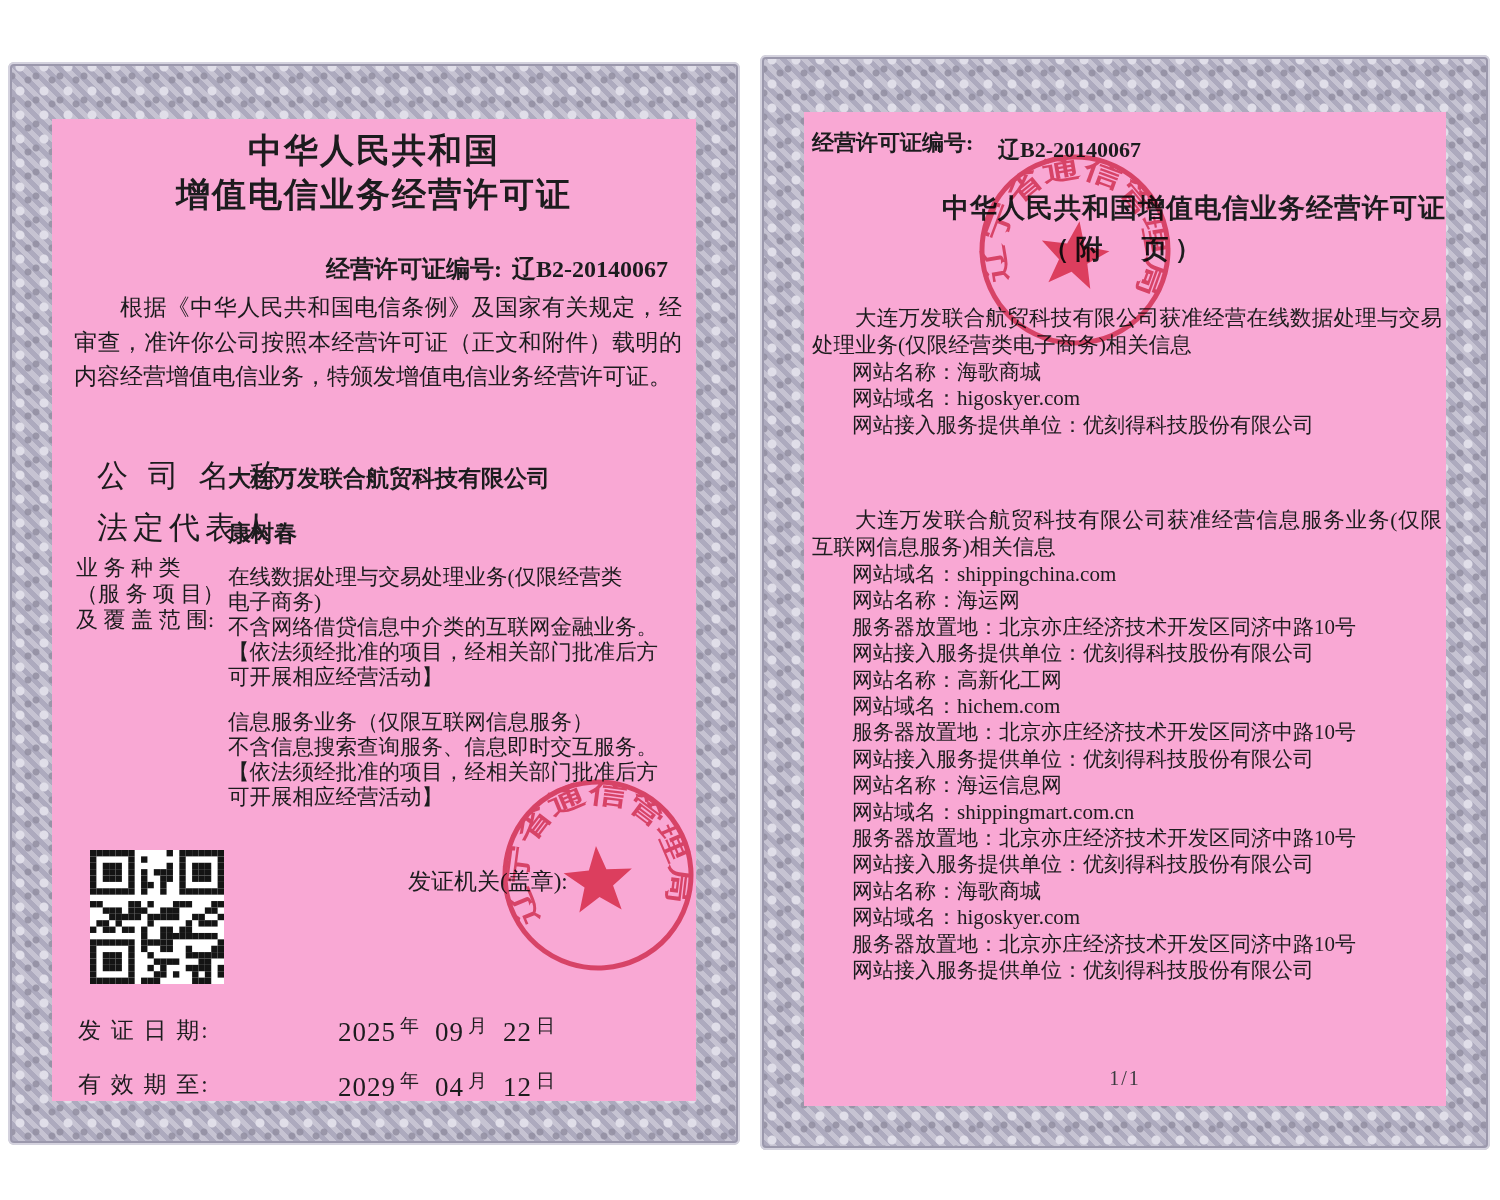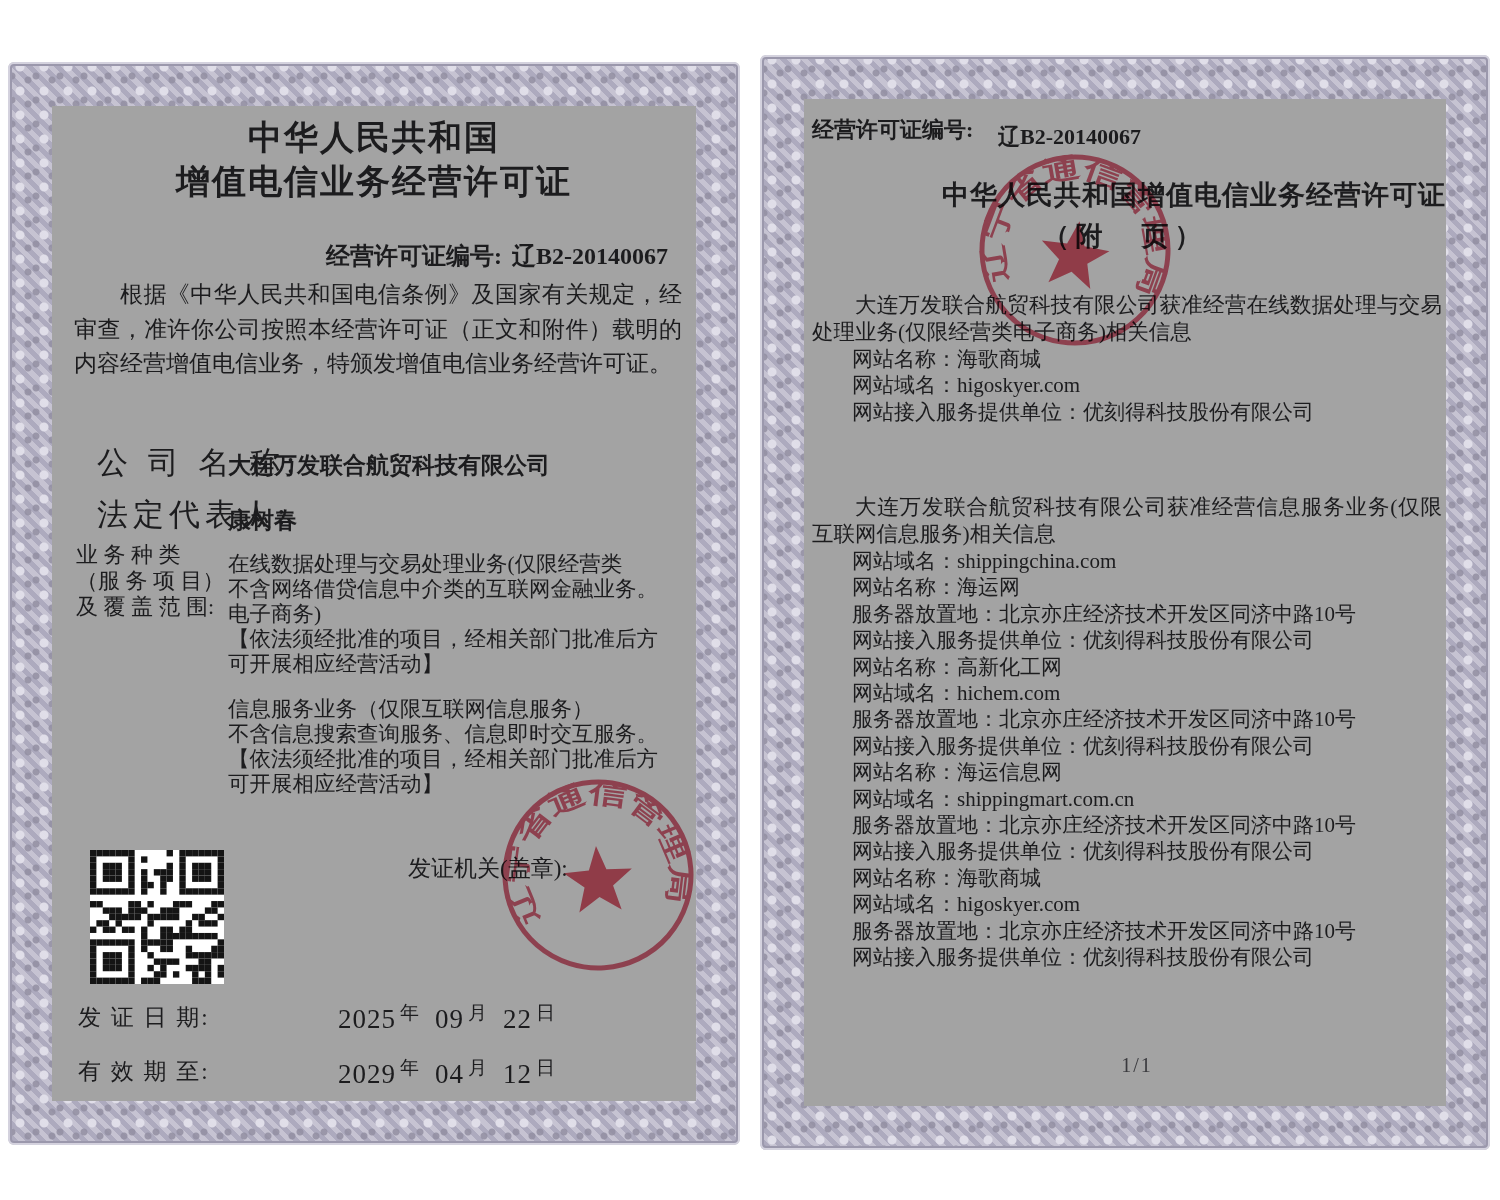--- a/index.html
+++ b/index.html
@@ -17,21 +17,21 @@
     position:absolute;inset:0;border-radius:6px;
     background-color:#b5b2c4;
     background-image:
       radial-gradient(circle at 12px 5px, rgba(226,224,234,.95) 4px, rgba(226,224,234,0) 5px),
       radial-gradient(circle at 4px 14px, rgba(146,143,162,.85) 3px, rgba(146,143,162,0) 4px),
       radial-gradient(circle at 20px 18px, rgba(146,143,162,.85) 3px, rgba(146,143,162,0) 4px),
       repeating-linear-gradient(45deg,#c6c3d2 0 5px,#adaabe 5px 10px);
     background-size:24px 24px,24px 24px,24px 24px,auto;
     box-shadow:inset 0 0 0 2px #d4d2de, inset 0 0 0 4px #9b98ac;
   }
-  .content{position:absolute;inset:44px;background:#a3a3a3;}
+  .content{position:absolute;inset:44px;background:#f9a8d4;margin-top:13px;}
 
   .abs{position:absolute;}
   .center{text-align:center;width:100%;}
 
   
   .l-title{top:10px;font-size:34px;font-weight:bold;line-height:44px;letter-spacing:2px;}
   .l-license{top:134px;width:100%;text-align:right;padding-right:28px;box-sizing:border-box;
     font-size:24px;font-weight:bold;}
   .l-license .num{margin-left:10px;}
   .l-intro{top:172px;left:22px;width:608px;font-size:23px;line-height:34.5px;text-indent:2em;
@@ -47,21 +47,21 @@
   .date-row .unit{font-size:19px;position:relative;top:-9px;margin:0 16px 0 4px;}
   .date-row .unit:last-child{margin-right:0;}
 
   
   .r-license-label{left:8px;top:16px;font-size:22px;font-weight:bold;}
   .r-license-num{left:194px;top:23px;font-size:22px;font-weight:600;}
   .r-title{top:78px;font-size:27px;font-weight:bold;letter-spacing:1px;text-align:right;}
   .r-subtitle{top:119px;font-size:27px;font-weight:bold;letter-spacing:6px;}
   .r-intro{left:8px;width:630px;font-size:21.5px;line-height:27px;text-indent:2em;text-align:justify;}
   .r-list div{font-size:21px;line-height:26.4px;white-space:pre;}
-  .r-pageno{top:955px;font-size:20px;color:#3a3a3e;letter-spacing:2px;padding-left:12px;}
+  .r-pageno{top:955px;font-size:20px;color:#3a3a3e;letter-spacing:2px;}
 
   
   .seal{position:absolute;width:200px;height:200px;opacity:.82;mix-blend-mode:multiply;
     pointer-events:none;z-index:5;}
   .seal-left{left:490px;top:713px;transform:rotate(-4deg);}
   .seal-right{left:215px;top:95px;transform:rotate(9deg);}
   .qr{position:absolute;left:82px;top:788px;width:134px;height:134px;background:#fff;}
   .qr svg{width:100%;height:100%;display:block;}
 </style>
 </head>
@@ -89,22 +89,22 @@
     <div class="abs fld-value" style="top:399px;">康树春</div>
 
     <div class="abs scope-label" style="left:24px;top:436px;">
         <div>业 务 种 类</div>
         <div>（服 务 项 目）</div>
         <div>及 覆 盖 范 围:</div>
       </div>
 
     <div class="abs scope-block" style="left:176px;top:446px;">
         <div>在线数据处理与交易处理业务(仅限经营类</div>
+        <div>电子商务)</div>
         <div>不含网络借贷信息中介类的互联网金融业务。</div>
-        <div>电子商务)</div>
         <div>【依法须经批准的项目，经相关部门批准后方</div>
         <div>可开展相应经营活动】</div>
       </div>
 
     <div class="abs scope-block" style="left:176px;top:591px;">
         <div>信息服务业务（仅限互联网信息服务）</div>
         <div>不含信息搜索查询服务、信息即时交互服务。</div>
         <div>【依法须经批准的项目，经相关部门批准后方</div>
         <div>可开展相应经营活动】</div>
       </div>

